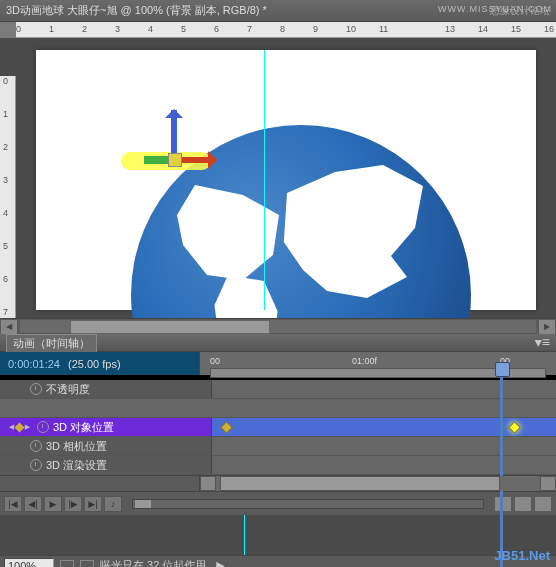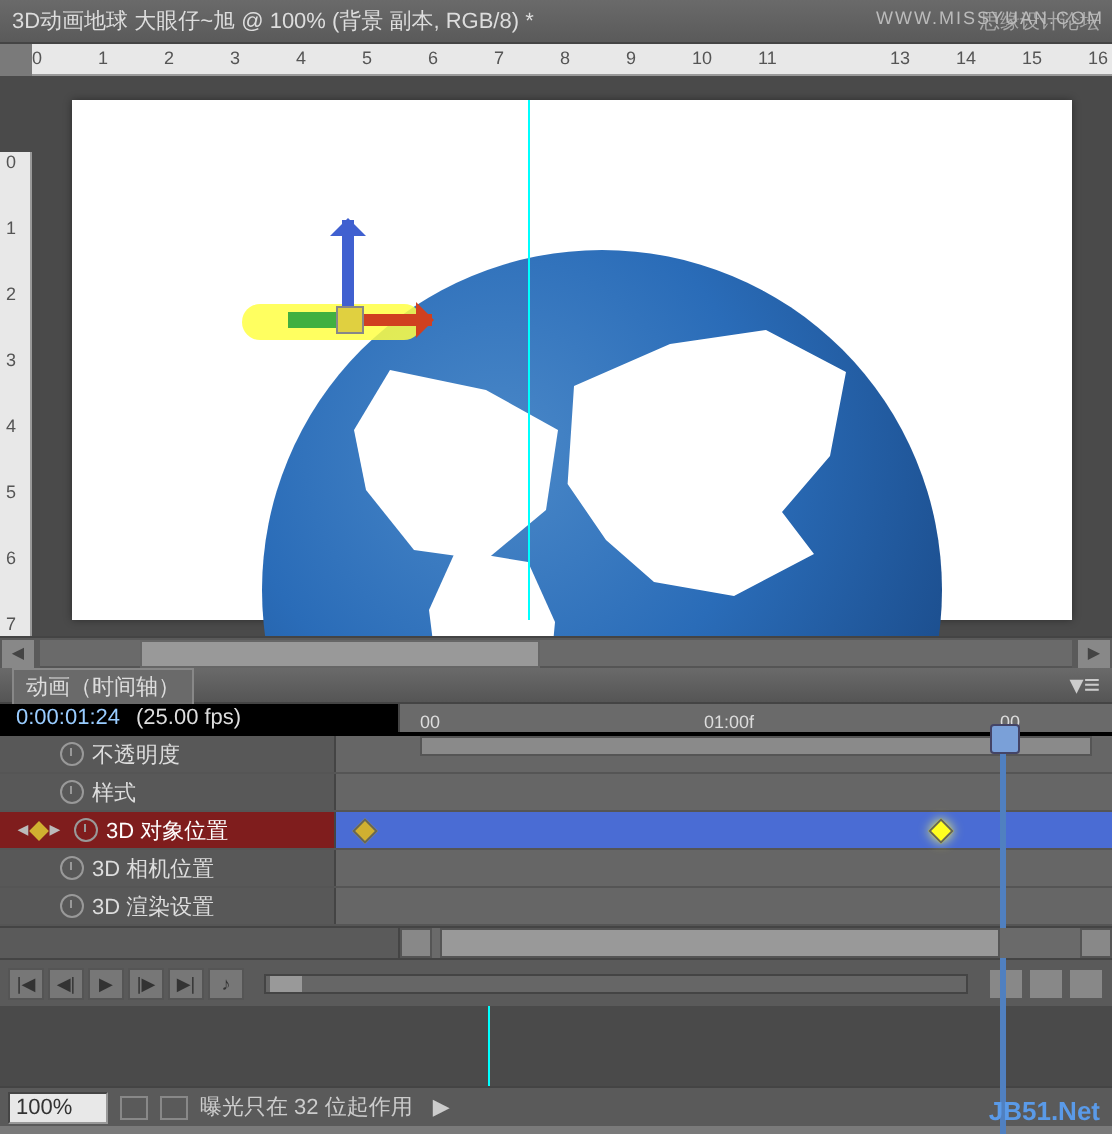--- a/index.html
+++ b/index.html
@@ -29,32 +29,32 @@
 .gizmo .cube{position:absolute;left:32px;top:43px;width:14px;height:14px;background:#e0d040;border:1px solid #888}
 .scroll-h{height:16px;background:#5a5a5a;border-top:1px solid #444;display:flex;align-items:center}
 .scroll-h .cap{width:16px;height:14px;background:#888;margin:0 1px;display:flex;align-items:center;justify-content:center;color:#444;font-size:8px}
 .scroll-h .track{flex:1;height:14px;background:#6a6a6a;margin:0 2px;position:relative}
 .scroll-h .thumb{position:absolute;left:50px;width:200px;height:14px;background:#999;border:1px solid #666}
 .anim-panel{background:#5a5a5a;color:#ddd}
 .anim-header{background:linear-gradient(#6a6a6a,#555);height:18px;display:flex;align-items:flex-start;padding:0 6px;border-bottom:1px solid #444}
 .anim-header .tabBtn{background:#6a6a6a;padding:1px 6px;border:1px solid #888;border-bottom:none}
 .anim-header .spacer{flex:1}
 .anim-header .menu{color:#ccc;font-size:14px;cursor:pointer}
-.timeline-head{display:flex;height:16px;background:#000000;border-bottom:2px solid #000000}
+.timeline-head{display:flex;height:28px;background:#0c4a6e;border-bottom:5px solid #000000}
 .tl-left{width:200px;display:flex;align-items:center;padding:0 8px;gap:8px;border-right:1px solid #444}
 .tl-ruler{flex:1;position:relative;background:#6a6a6a}
 .tl-ruler .tick{position:absolute;top:4px;font-size:9px;color:#ddd}
 .tl-ruler .ph{position:absolute;left:300px;top:12px;width:3px;height:220px;background:#5080c0}
 .tl-ruler .ph::before{content:"";position:absolute;left:-5px;top:-2px;width:13px;height:13px;background:#7aa0d8;border:1px solid #446;border-radius:2px}
 .tl-ruler .bar{position:absolute;left:10px;right:10px;top:16px;height:10px;background:#8a8a8a;border:1px solid #555}
 .tracks{background:#666}
 .track{display:flex;height:19px;border-bottom:1px solid #555}
 .track.sel{background:#4a6cd4}
-.track .tl{width:168px;display:flex;align-items:center;padding:0 4px 0 30px;gap:4px;border-right:1px solid #444;background:#585858}
-.track.sel .tl{background:#7f1d1d;color:#fff}
+.track .tl{width:212px;display:flex;align-items:center;padding:0 4px 0 30px;gap:4px;border-right:1px solid #444;background:#585858}
+.track.sel .tl{background:#6d28d9;color:#fff}
 .track .tr{flex:1;position:relative}
 .track .kf{position:absolute;top:5px;width:9px;height:9px;background:#d0b030;transform:rotate(45deg);border:1px solid #665}
 .track .kf.hl{background:#ffff20;box-shadow:0 0 6px #ffff60}
 .stopwatch{width:12px;height:12px;border:1px solid #999;border-radius:50%;position:relative;flex-shrink:0}
 .stopwatch::after{content:"";position:absolute;left:4px;top:2px;width:1px;height:4px;background:#999}
 .key-nav{display:flex;align-items:center;gap:1px;margin-left:-22px;margin-right:2px}
 .key-nav span{width:7px;height:7px;display:flex;align-items:center;justify-content:center;font-size:7px;color:#bbb}
 .diamond{width:7px;height:7px;background:#d0b030;transform:rotate(45deg)}
 .transport{background:#5a5a5a;height:24px;display:flex;align-items:center;padding:0 4px;gap:2px;border-top:1px solid #444}
 .tbtn{width:18px;height:16px;background:#777;border:1px solid #555;display:flex;align-items:center;justify-content:center;color:#333;font-size:9px;cursor:pointer}
@@ -161,24 +161,20 @@
 
   <div class="tracks">
       <div class="track">
         <div class="tl">
           <span class="stopwatch"></span>
           <span>不透明度</span>
         </div>
         <div class="tr"></div>
       </div>
       <div class="track">
-        <div class="tl">
-          <span class="stopwatch"></span>
-          <span>样式</span>
-        </div>
         <div class="tr"></div>
       </div>
       <div class="track sel">
         <div class="tl">
           <div class="key-nav">
             <span>◀</span>
             <span class="diamond"></span>
             <span>▶</span>
           </div>
           <span class="stopwatch"></span>

